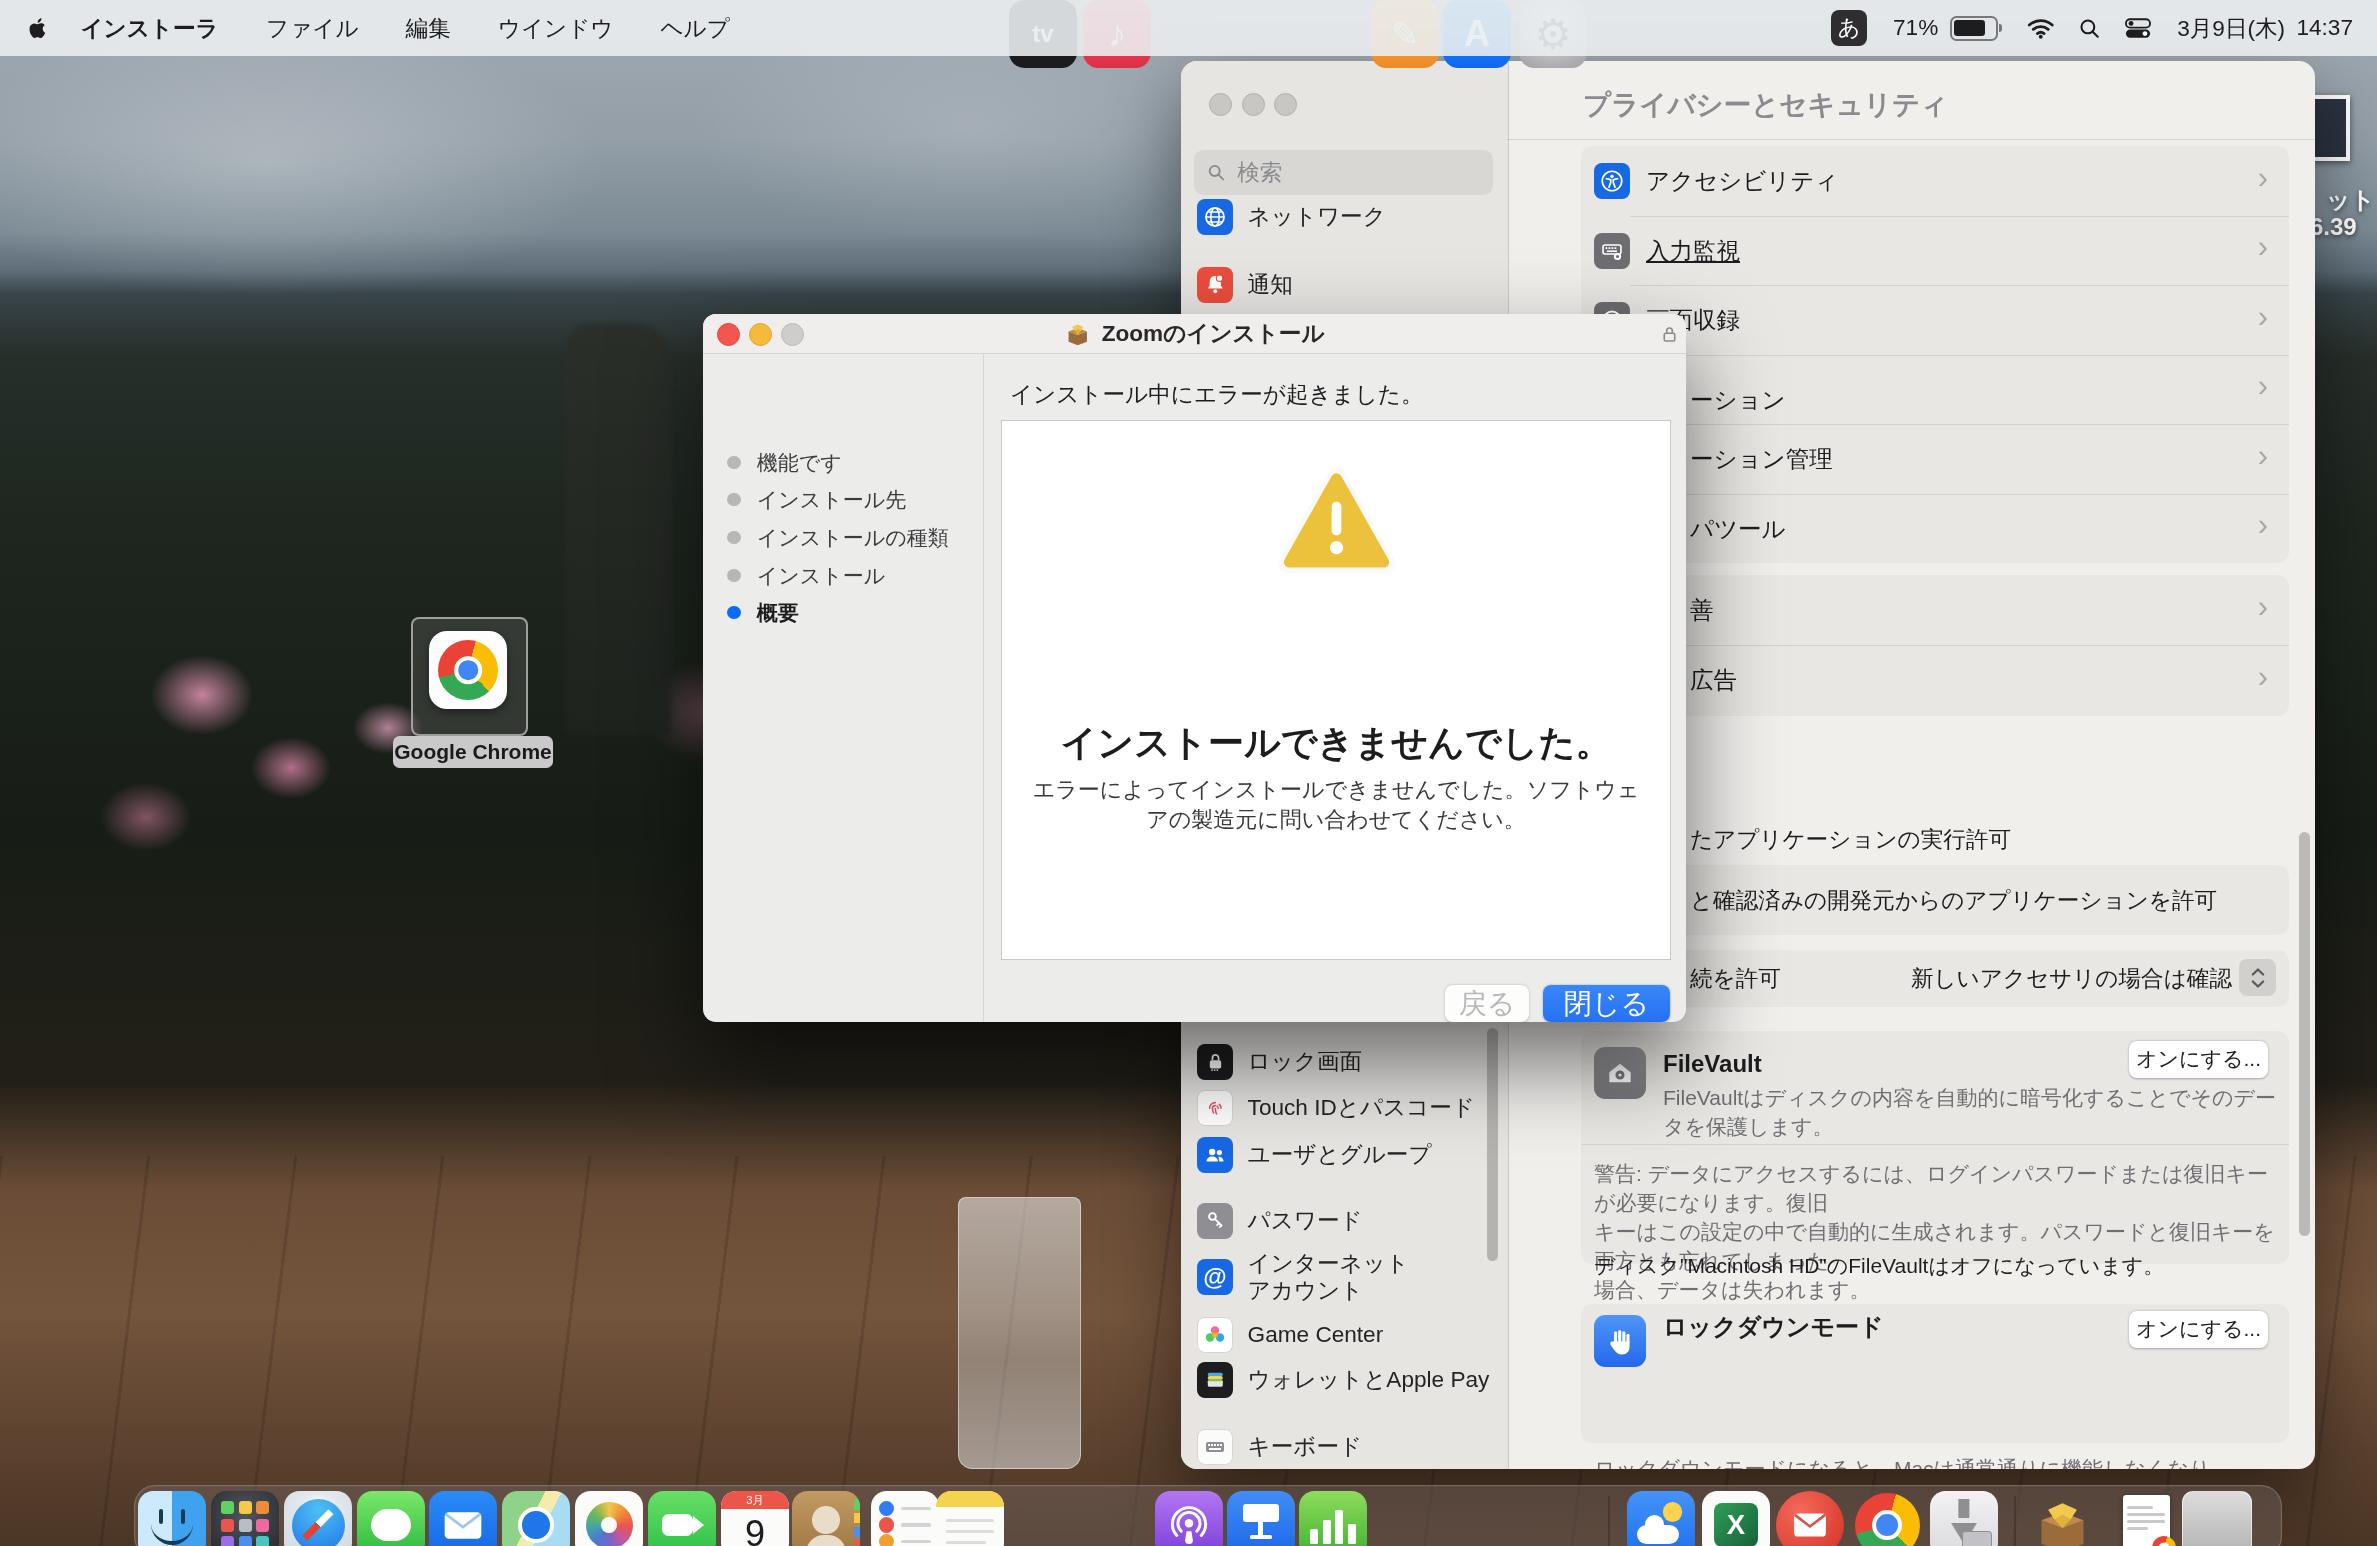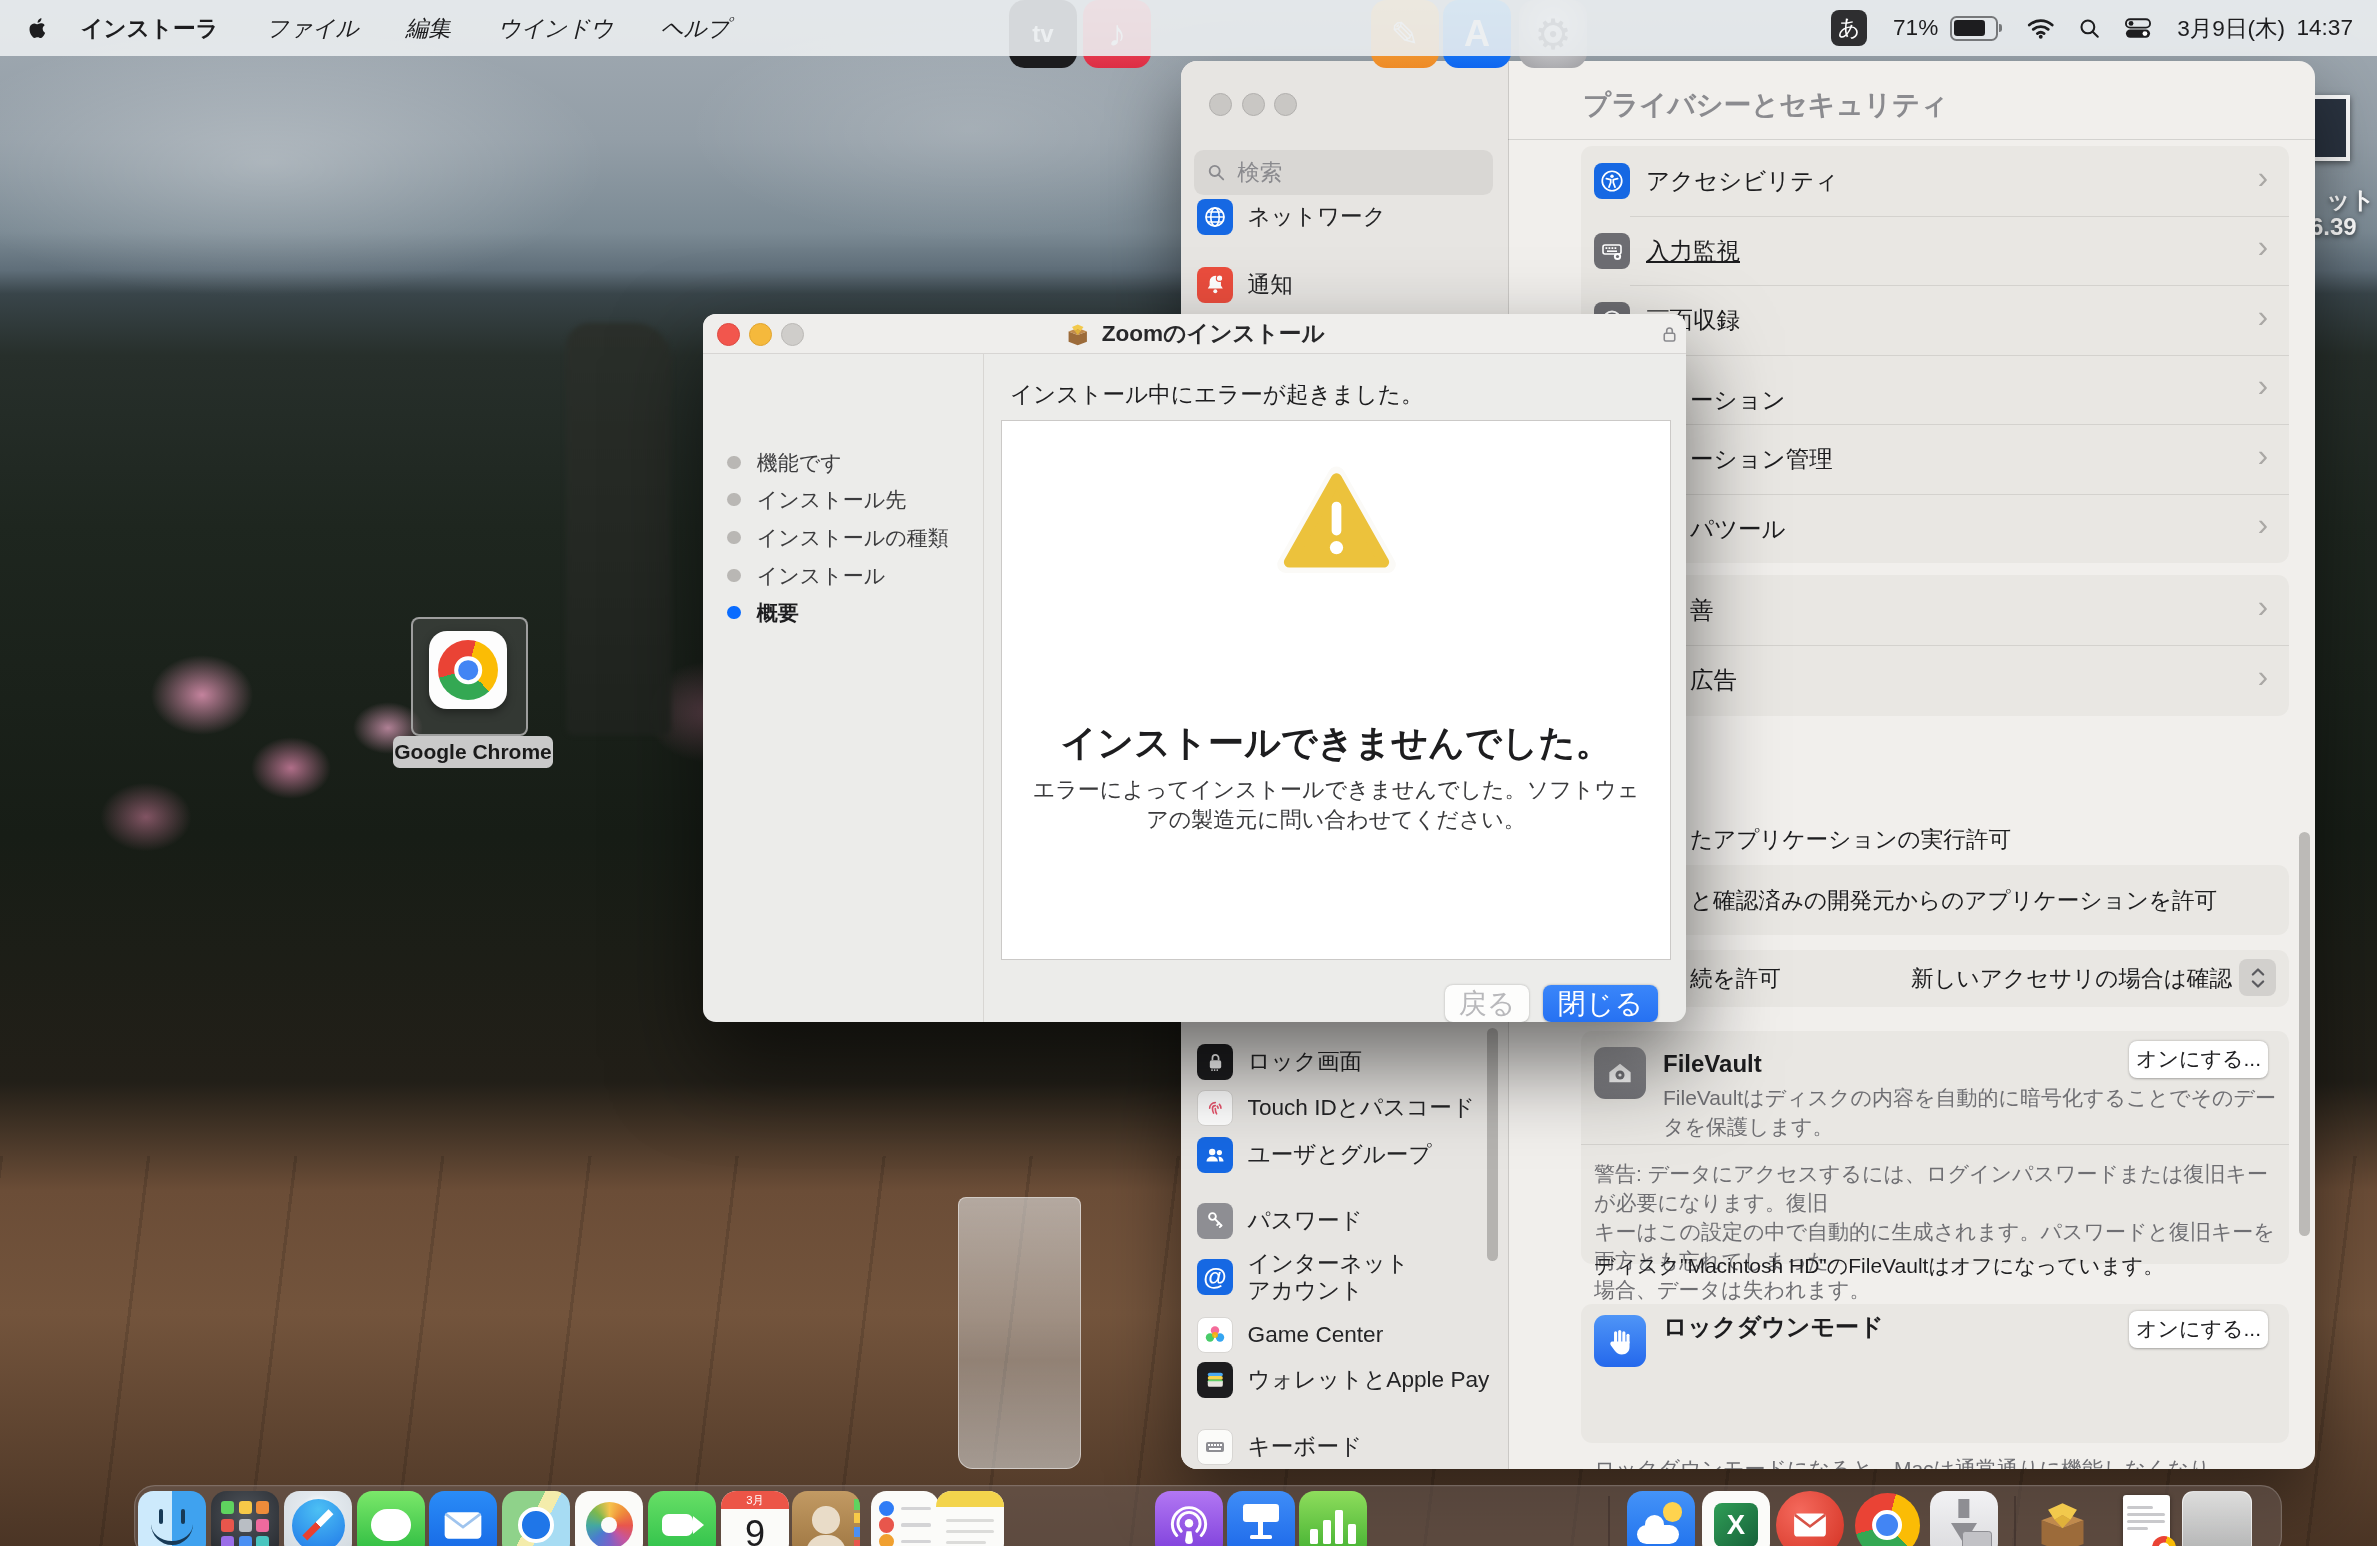--- a/index.html
+++ b/index.html
@@ -24,21 +24,21 @@
   #glass{left:958px;top:1197px;width:121px;height:270px;border-radius:8px 8px 14.6px 14.6px;
     background:linear-gradient(180deg,rgba(240,244,246,.55),rgba(219,227,232,.35) 60%,rgba(240,244,246,.5));
     border:1.6px solid rgba(255,255,255,.45);}
   
   .desk-frag{color:#fff;font-weight:700;font-size:24px;text-shadow:0 1.6px 4.9px rgba(0,0,0,.6);}
   #desk-thumb{left:2297px;top:95px;width:45px;height:58px;background:#2a3340;border:4.9px solid #fff;
     box-shadow:0 2.4px 6.5px rgba(0,0,0,.5);}
   
   #menubar{left:0;top:0;width:2377px;height:56px;background:rgba(234,237,239,.9);
     display:flex;align-items:center;color:#1d1d1f;font-size:22.6px;z-index:40;}
-  #menubar .mi{padding:0 23.5px;font-style:italic;}
+  #menubar .mi{padding:0 23.5px;}
   #menubar .app{font-weight:700;padding:0 24px;}
   #mb-right{margin-left:auto;display:flex;align-items:center;gap:11.3px;padding-right:24px;}
   #input-badge{width:36px;height:36px;border-radius:8px;background:#2e2e30;color:#fff;
     display:flex;align-items:center;justify-content:center;font-size:22px;}
   .batt-body{width:44px;height:21px;border:2px solid rgba(29,29,31,.55);border-radius:6.5px;position:relative;}
   .batt-fill{position:absolute;left:2.4px;top:2.4px;bottom:2.4px;width:70%;background:#1d1d1f;border-radius:3.2px;}
   .batt-tip{width:3.2px;height:8px;background:rgba(29,29,31,.55);border-radius:0 2.4px 2.4px 0;margin-left:1.6px;}
   
   #chrome-desk{left:411px;top:617px;width:113px;height:115px;border-radius:8px;
     background:rgba(120,120,120,.28);border:2.4px solid rgba(170,170,170,.9);}
@@ -93,21 +93,21 @@
   .dot.cur{background:#0a6cff;}
   #inst-vdiv{position:absolute;left:280px;top:39px;width:1.2px;bottom:0;background:#d8d6d3;}
   #inst-panel{position:absolute;left:298px;top:106px;width:670px;height:540px;background:#fff;
     border:1.2px solid #cbc9c7;box-sizing:border-box;}
   #inst-sub{position:absolute;left:307px;top:65px;font-size:22.6px;color:#1d1d1f;}
   #err-title{position:absolute;left:0;width:100%;top:298px;text-align:center;font-size:36px;font-weight:700;color:#1d1d1f;}
   .err-line{position:absolute;left:0;width:100%;text-align:center;font-size:22px;color:#3a3a3c;}
   .ibtn{position:absolute;top:671px;height:37px;border-radius:8px;font-size:28px;
     display:flex;align-items:center;justify-content:center;}
   #btn-back{left:742px;width:84px;background:#fdfdfc;color:#b8b8bb;box-shadow:0 0.8px 2.4px rgba(0,0,0,.25);}
-  #btn-close{left:840px;width:115px;background:linear-gradient(#3a86fa,#2671f2);color:#fff;box-shadow:0 0.8px 2.4px rgba(0,0,0,.3);}
+  #btn-close{left:840px;width:127px;background:linear-gradient(#3a86fa,#2671f2);color:#fff;box-shadow:0 0.8px 2.4px rgba(0,0,0,.3);}
   
   #dock{left:134px;top:1485px;width:2148px;height:73px;border-radius:21px;
     background:rgba(112,96,90,.5);box-shadow:inset 0 0 0 1.2px rgba(255,255,255,.18);z-index:30;}
   .dk{position:absolute;top:1491px;width:68px;height:68px;border-radius:15.4px;z-index:31;}
   .dksep{position:absolute;top:1496px;width:2px;height:58px;background:rgba(40,30,28,.35);z-index:31;}
   .dkc{position:absolute;display:flex;align-items:center;justify-content:center;inset:0;}
   
   .ic-finder{background:linear-gradient(90deg,#cdeafc 0 50%,#3fa2ef 50% 100%);overflow:hidden;}
   .finder-eye{position:absolute;top:18px;width:4px;height:14.6px;background:#173a57;border-radius:2.4px;}
   .finder-smile{position:absolute;left:13px;top:24px;width:42px;height:26px;border:4px solid #173a57;border-top:0;

